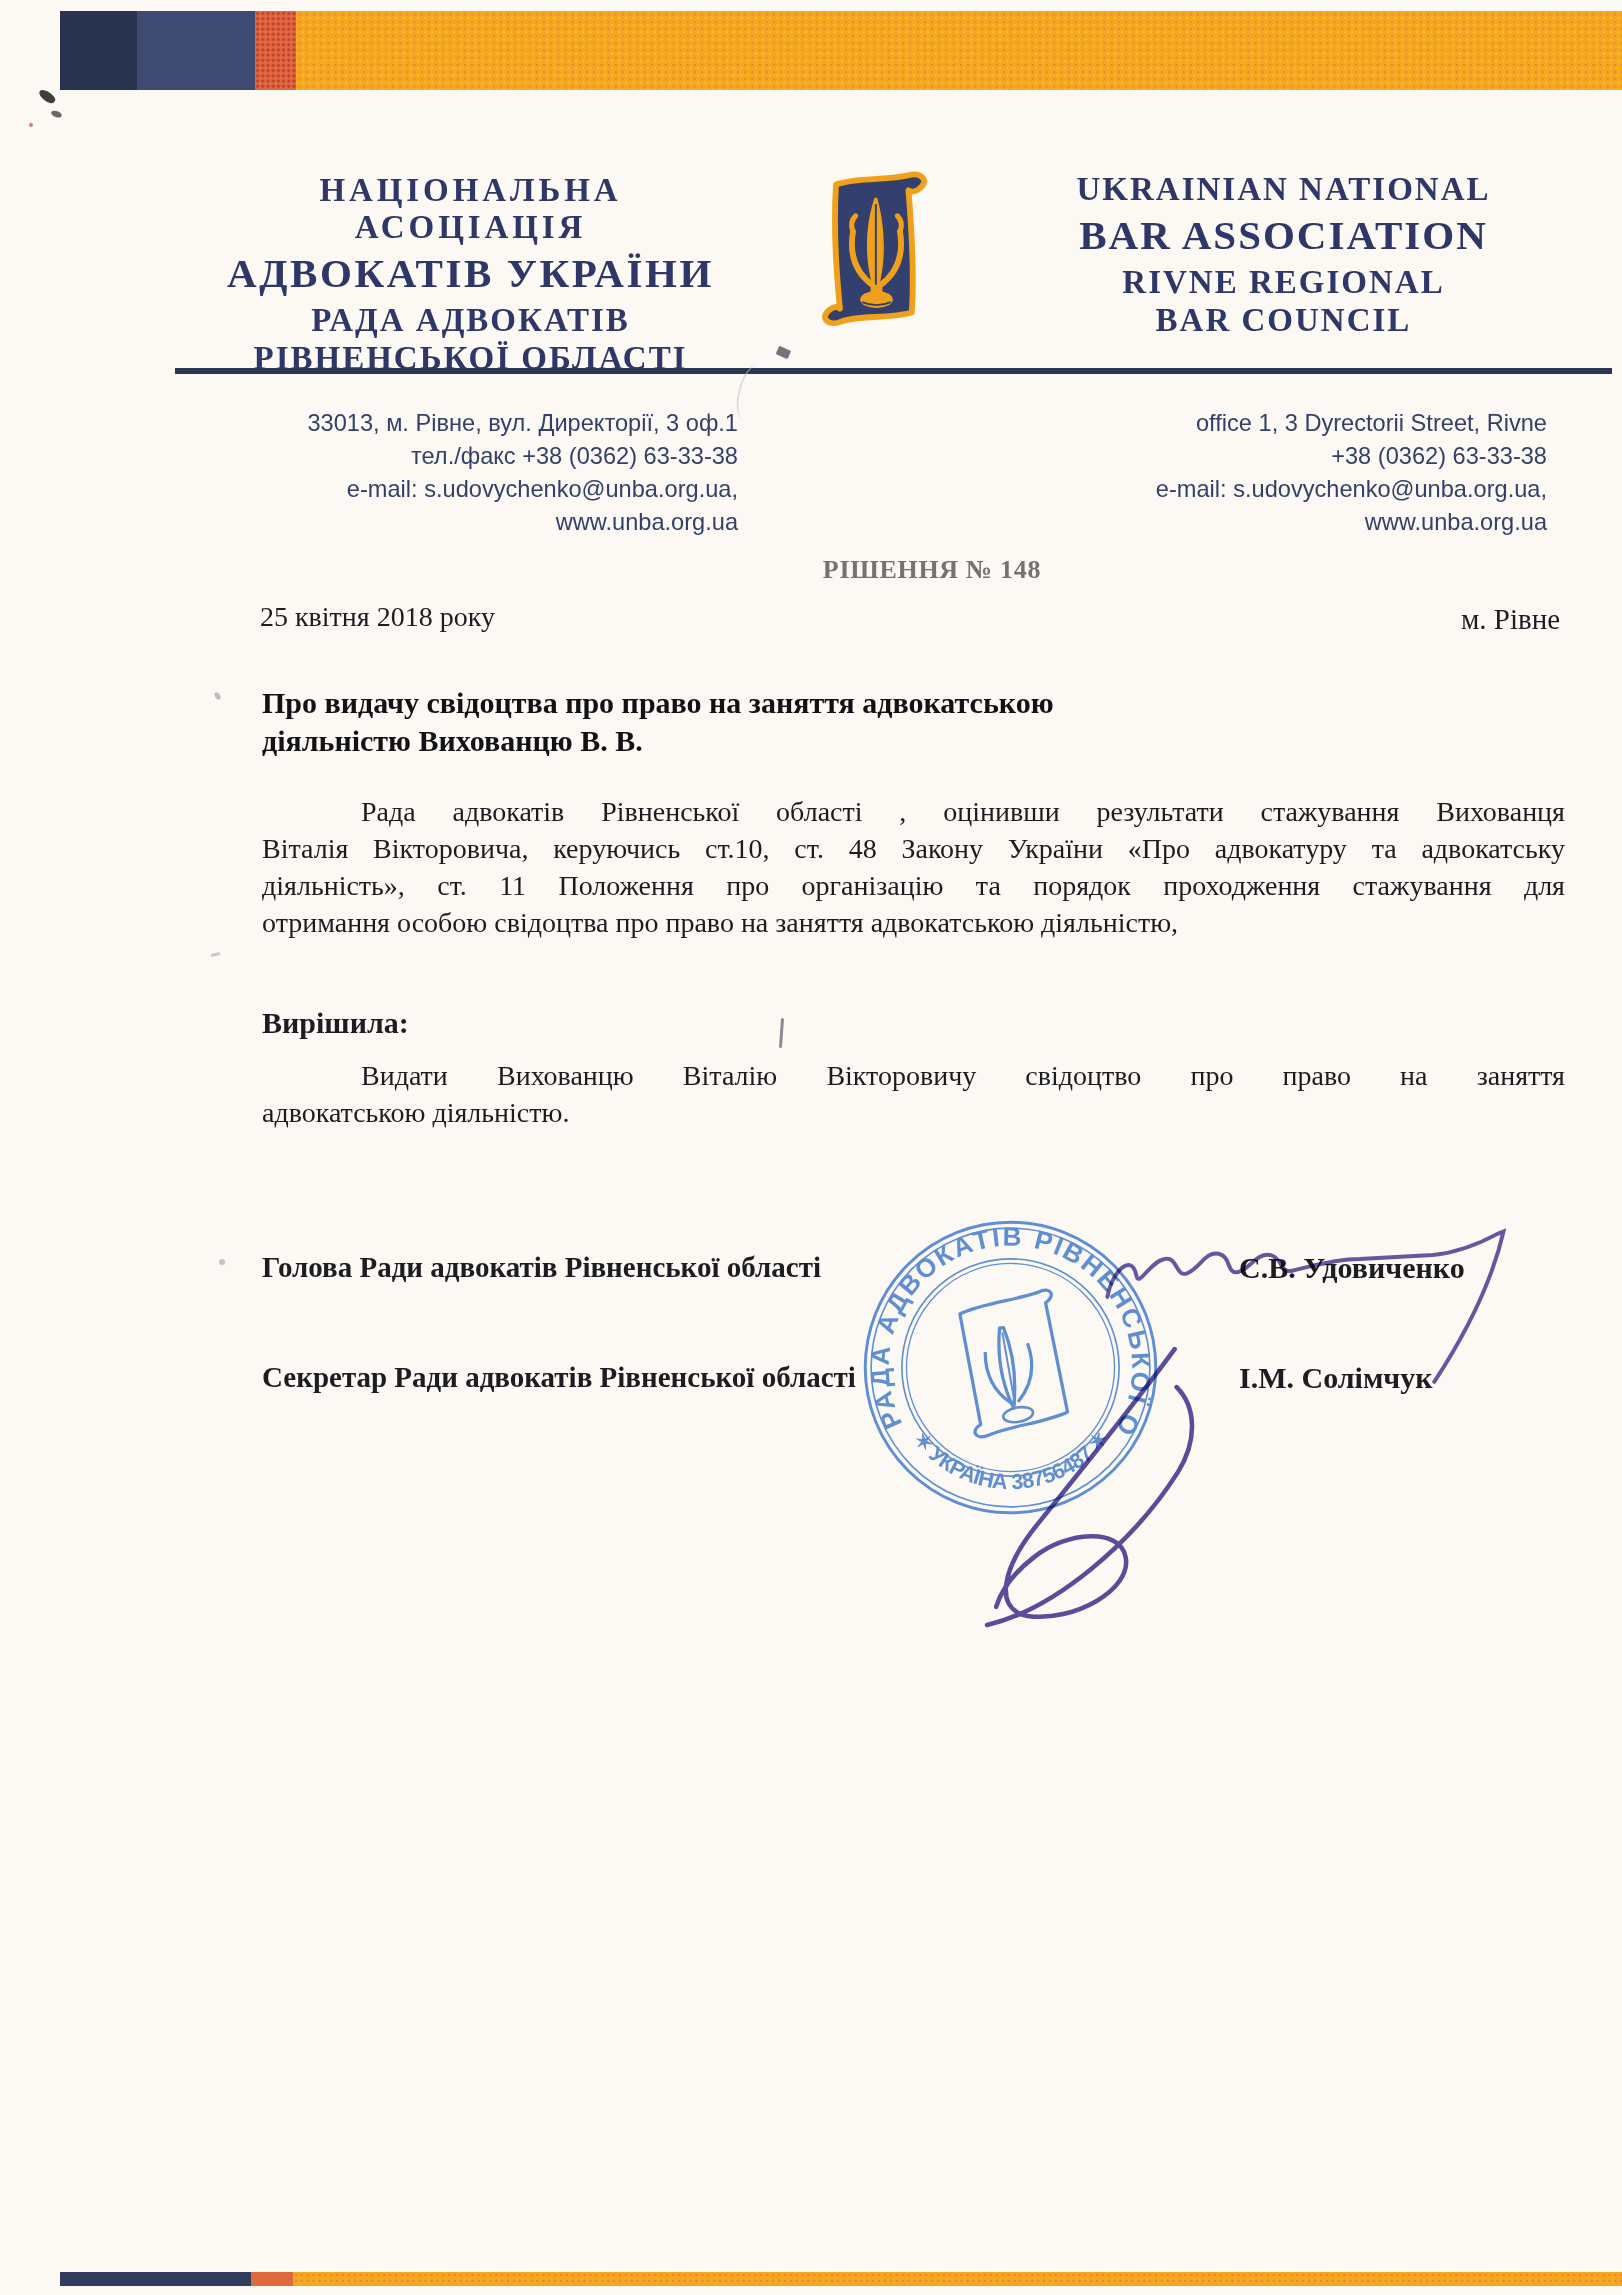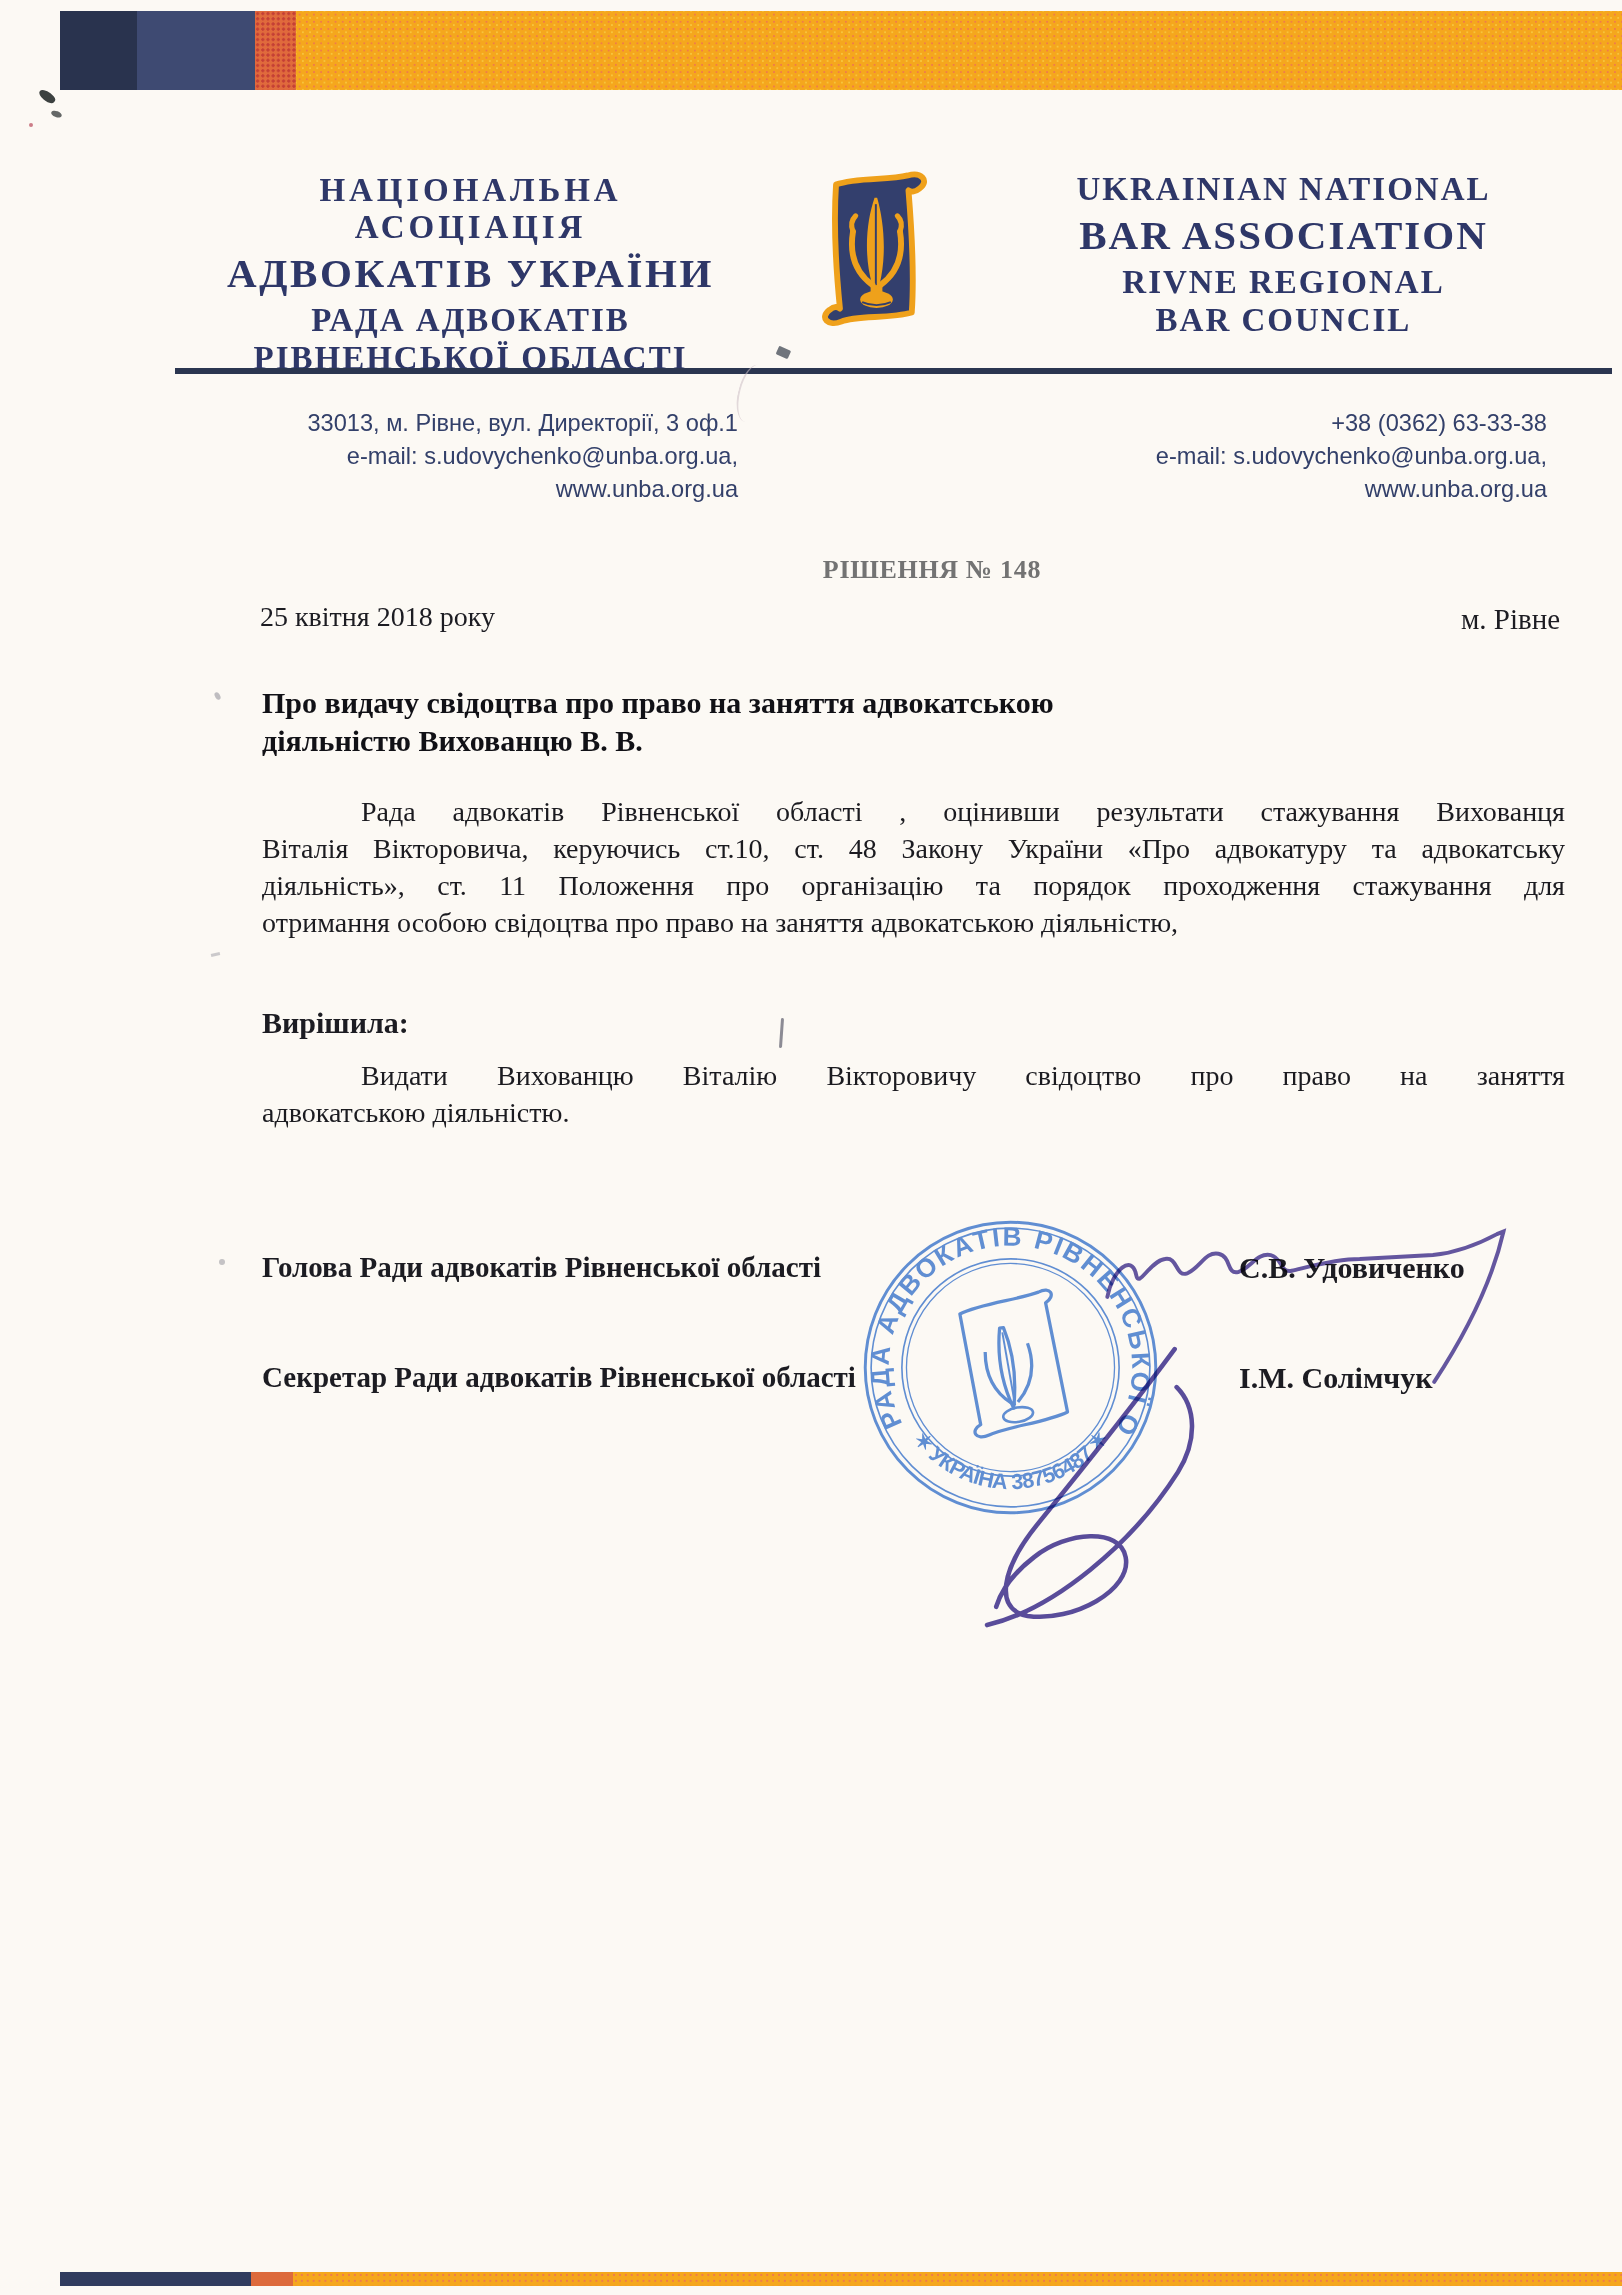--- a/index.html
+++ b/index.html
@@ -125,23 +125,25 @@
     <div class="l1">UKRAINIAN NATIONAL</div>
     <div class="l2">BAR ASSOCIATION</div>
     <div class="l3">RIVNE REGIONAL</div>
     <div class="l4">BAR COUNCIL</div>
   </div>
 
   <div class="divider"></div>
 
   <div class="addr addr-left">
     <div>33013, м. Рівне, вул. Директорії, 3 оф.1</div>
+    <div>тел./факс  +38 (0362) 63-33-38</div>
     <div>e-mail: s.udovychenko@unba.org.ua, www.unba.org.ua</div>
   </div>
   <div class="addr addr-right">
+    <div>office 1, 3 Dyrectorii Street, Rivne</div>
     <div>+38 (0362) 63-33-38</div>
     <div>e-mail: s.udovychenko@unba.org.ua, www.unba.org.ua</div>
   </div>
 
   <div class="doc-title">РІШЕННЯ  № 148</div>
   <div class="doc-date">25 квітня 2018 року</div>
   <div class="doc-place">м. Рівне</div>
 
   <div class="subject">
     <div>Про видачу свідоцтва про право на заняття адвокатською</div>

